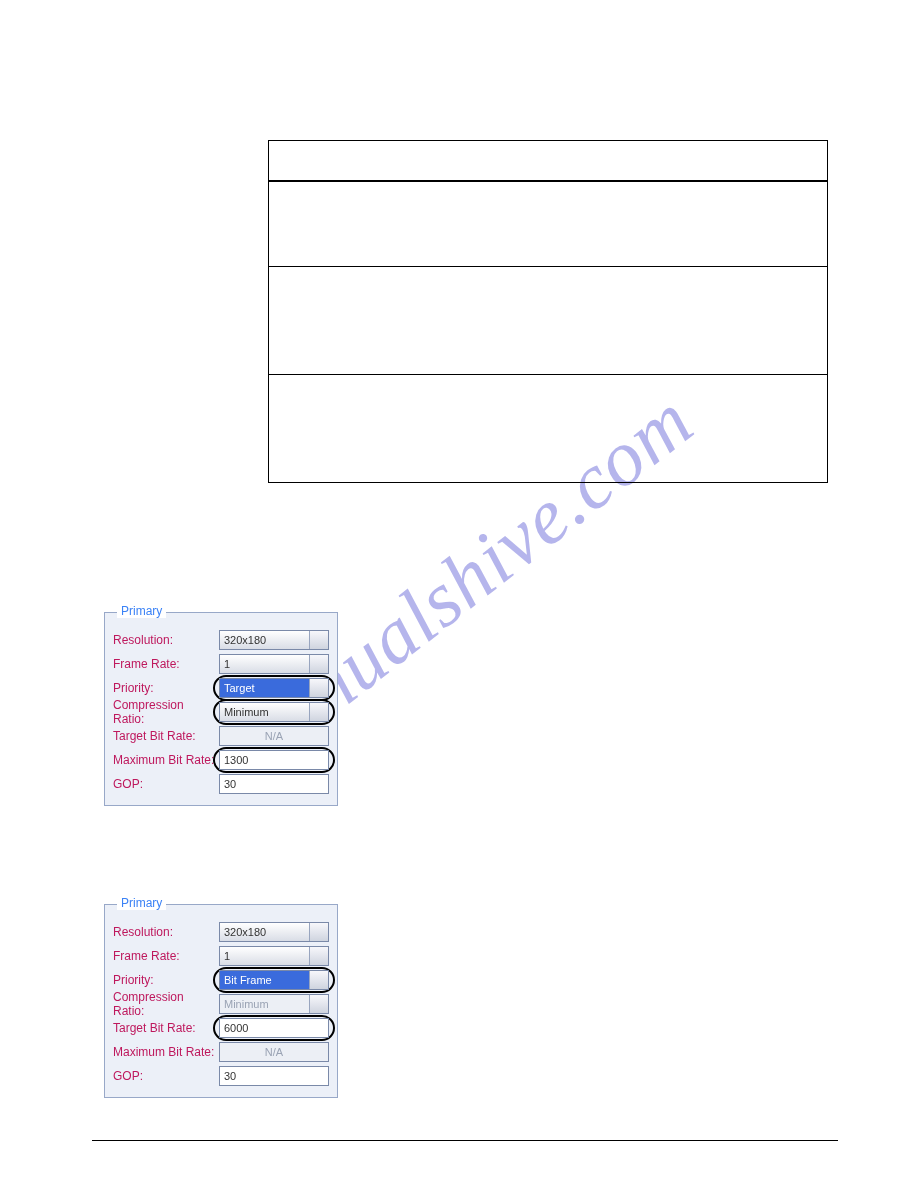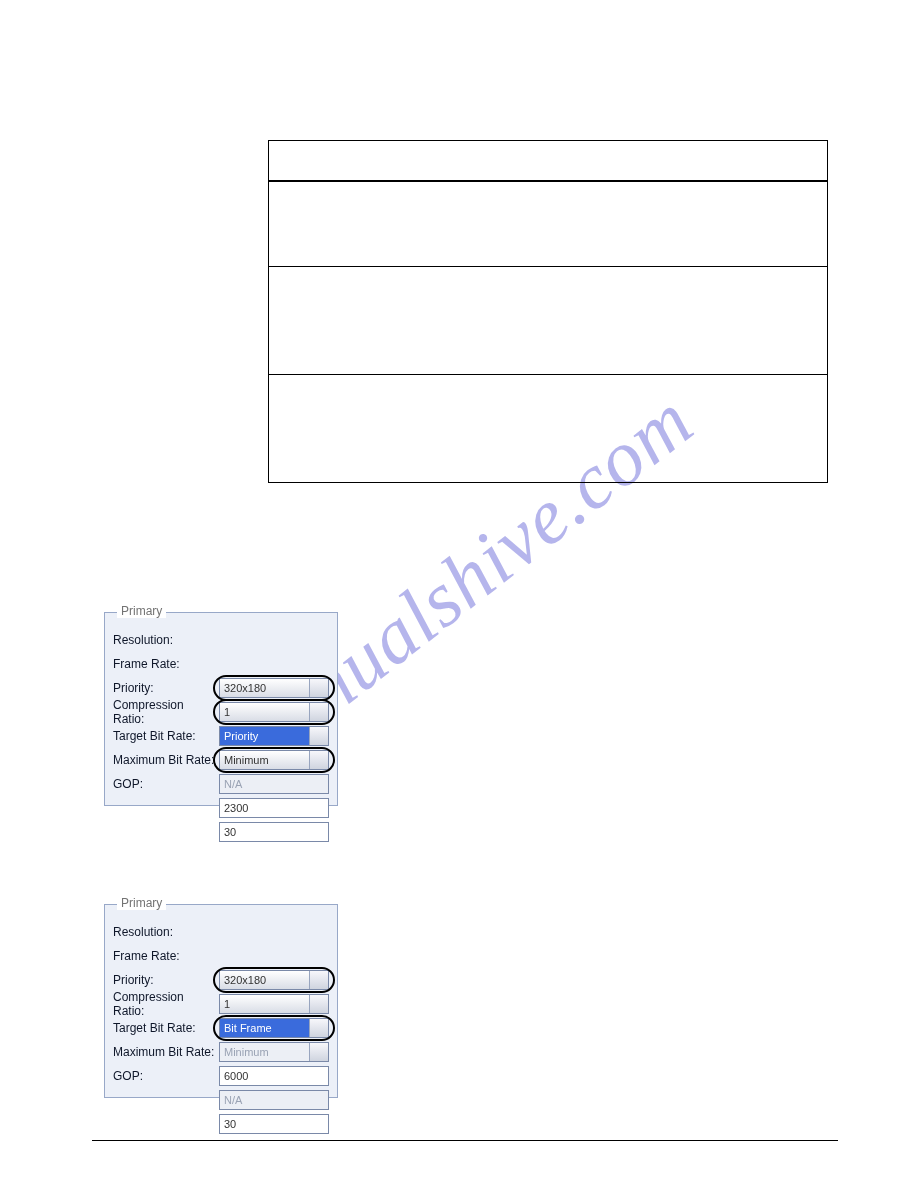--- a/index.html
+++ b/index.html
@@ -57,53 +57,52 @@
     width: 234px;
     font-size: 13px;
     color: #3b4a6b;
   }
   .panel .legend {
     position: absolute;
     top: -9px;
     left: 12px;
     background: #fff;
     padding: 0 4px;
-    color: #737373;
+    color: #3b82f6;
     font-size: 12px;
   }
   .row {
     display: flex;
     align-items: center;
     margin: 2px 0;
     height: 22px;
   }
   .lbl {
     width: 108px;
     text-align: left;
     padding-right: 2px;
     font-size: 12px;
-    color: #0f172a;
+    color: #be185d;
   }
   .field {
     flex: 1;
     height: 20px;
     position: relative;
   }
   .dropdown, .textin {
     width: 110px;
     height: 20px;
     border: 1px solid #7a89a8;
     background: linear-gradient(#fff,#d9dde6);
     font-size: 11px;
     padding: 1px 4px;
     display: flex;
     align-items: center;
     position: relative;
     color: #333;
-    margin-top: 48px;
   }
   .dropdown::after {
     content: "";
     position: absolute;
     right: 0; top: 0; bottom: 0; width: 18px;
     background: linear-gradient(#f7f7fb,#cfd4df);
     border-left: 1px solid #98a5bf;
   }
   .dropdown .chev {
     position: absolute;
@@ -113,21 +112,21 @@
     border-left: 4px solid transparent;
     border-right: 4px solid transparent;
     border-top: 5px solid #4a5a7a;
   }
   .dropdown.sel {
     background: #3a6bdc;
     color: #fff;
   }
   .dropdown.sel::after { background: linear-gradient(#f7f7fb,#cfd4df); }
   .textin { background:#fff; }
-  .textin.dis { background:#eceff5; color:#9aa3b4; }
+  .textin.dis { background:#eceff5; color:#9aa3b4;justify-content:center; }
   .dropdown.dis { background:#eceff5; color:#9aa3b4; }
   .circled { position: relative; }
   .circled::before {
     content:"";
     position:absolute;
     left:-6px; right:-6px; top:-3px; bottom:-3px;
     border:2px solid #000;
     border-radius: 14px;
     pointer-events:none;
   }
@@ -181,21 +180,21 @@
             <div class="dropdown">
               <span>1</span>
               <span class="chev"></span>
             </div>
           </div>
       </div>
       <div class="row">
         <div class="lbl">Priority:</div>
         <div class="field circled">
             <div class="dropdown sel">
-              <span>Priority</span>
+              <span>Target</span>
               <span class="chev"></span>
             </div>
           </div>
       </div>
       <div class="row">
         <div class="lbl">Compression Ratio:</div>
         <div class="field circled">
             <div class="dropdown">
               <span>Minimum</span>
               <span class="chev"></span>
@@ -207,21 +206,21 @@
         <div class="field">
             <div class="textin dis">
               <span>N/A</span>
             </div>
           </div>
       </div>
       <div class="row">
         <div class="lbl">Maximum Bit Rate:</div>
         <div class="field circled">
             <div class="textin">
-              <span>2300</span>
+              <span>1300</span>
             </div>
           </div>
       </div>
       <div class="row">
         <div class="lbl">GOP:</div>
         <div class="field">
             <div class="textin">
               <span>30</span>
             </div>
           </div>

